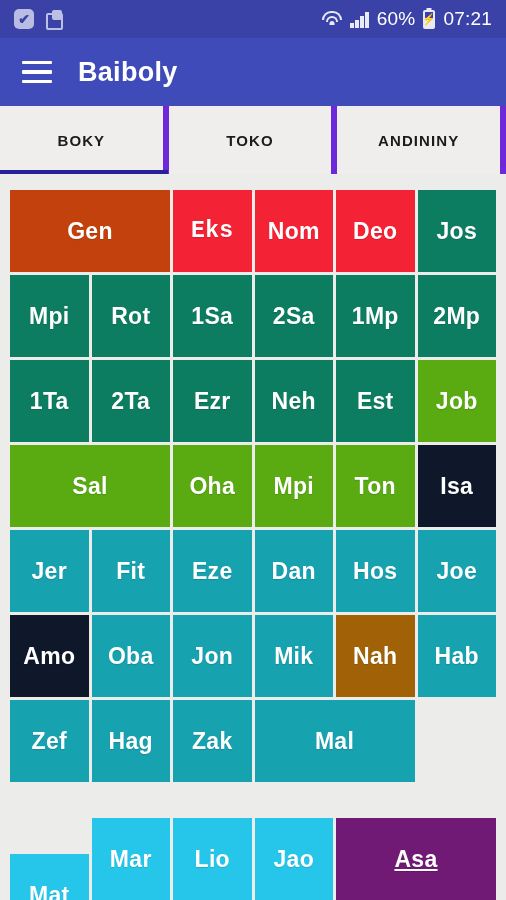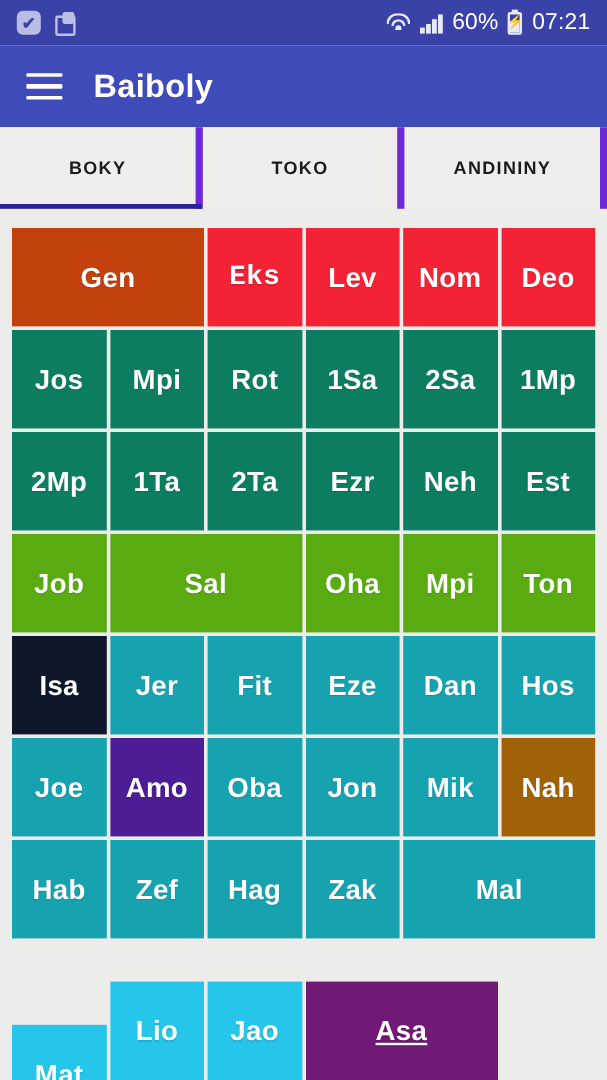--- a/index.html
+++ b/index.html
@@ -190,23 +190,20 @@
 
 <div id="grid-wrap">
   <div class="grid-section" id="section-1">
       <div class="book-cell span2" style="background: #c2410c;">
         <span>Gen</span>
       </div>
       <div class="book-cell" style="background: rgb(244, 34, 53); font-family: Liberation Mono, monospace;">
         <span>Eks</span>
       </div>
       <div class="book-cell" style="background: rgb(244, 34, 53);">
-        <span>Lev</span>
-      </div>
-      <div class="book-cell" style="background: rgb(244, 34, 53);">
         <span>Nom</span>
       </div>
       <div class="book-cell" style="background: rgb(244, 34, 53);">
         <span>Deo</span>
       </div>
       <div class="book-cell" style="background: rgb(13, 125, 97);">
         <span>Jos</span>
       </div>
       <div class="book-cell" style="background: rgb(13, 125, 97);">
         <span>Mpi</span>
@@ -270,21 +267,21 @@
       </div>
       <div class="book-cell" style="background: rgb(23, 162, 176);">
         <span>Dan</span>
       </div>
       <div class="book-cell" style="background: rgb(23, 162, 176);">
         <span>Hos</span>
       </div>
       <div class="book-cell" style="background: rgb(23, 162, 176);">
         <span>Joe</span>
       </div>
-      <div class="book-cell" style="background: #4c1d95;">
+      <div class="book-cell" style="background: #0f172a;">
         <span>Amo</span>
       </div>
       <div class="book-cell" style="background: rgb(23, 162, 176);">
         <span>Oba</span>
       </div>
       <div class="book-cell" style="background: rgb(23, 162, 176);">
         <span>Jon</span>
       </div>
       <div class="book-cell" style="background: rgb(23, 162, 176); text-align: center;">
         <span>Mik</span>
@@ -307,20 +304,23 @@
       <div class="book-cell span2" style="background: rgb(23, 162, 176);">
         <span>Mal</span>
       </div>
     </div>
   <div class="grid-gap"></div>
   <div class="grid-section" id="section-2">
       <div class="book-cell" style="background: rgb(38, 198, 234); margin-top: 36px;">
         <span>Mat</span>
       </div>
       <div class="book-cell" style="background: rgb(38, 198, 234);">
+        <span>Mar</span>
+      </div>
+      <div class="book-cell" style="background: rgb(38, 198, 234);">
         <span>Lio</span>
       </div>
       <div class="book-cell" style="background: rgb(38, 198, 234);">
         <span>Jao</span>
       </div>
       <div class="book-cell span2" style="background: #701a75; text-decoration: underline;">
         <span>Asa</span>
       </div>
     </div>
 </div>

